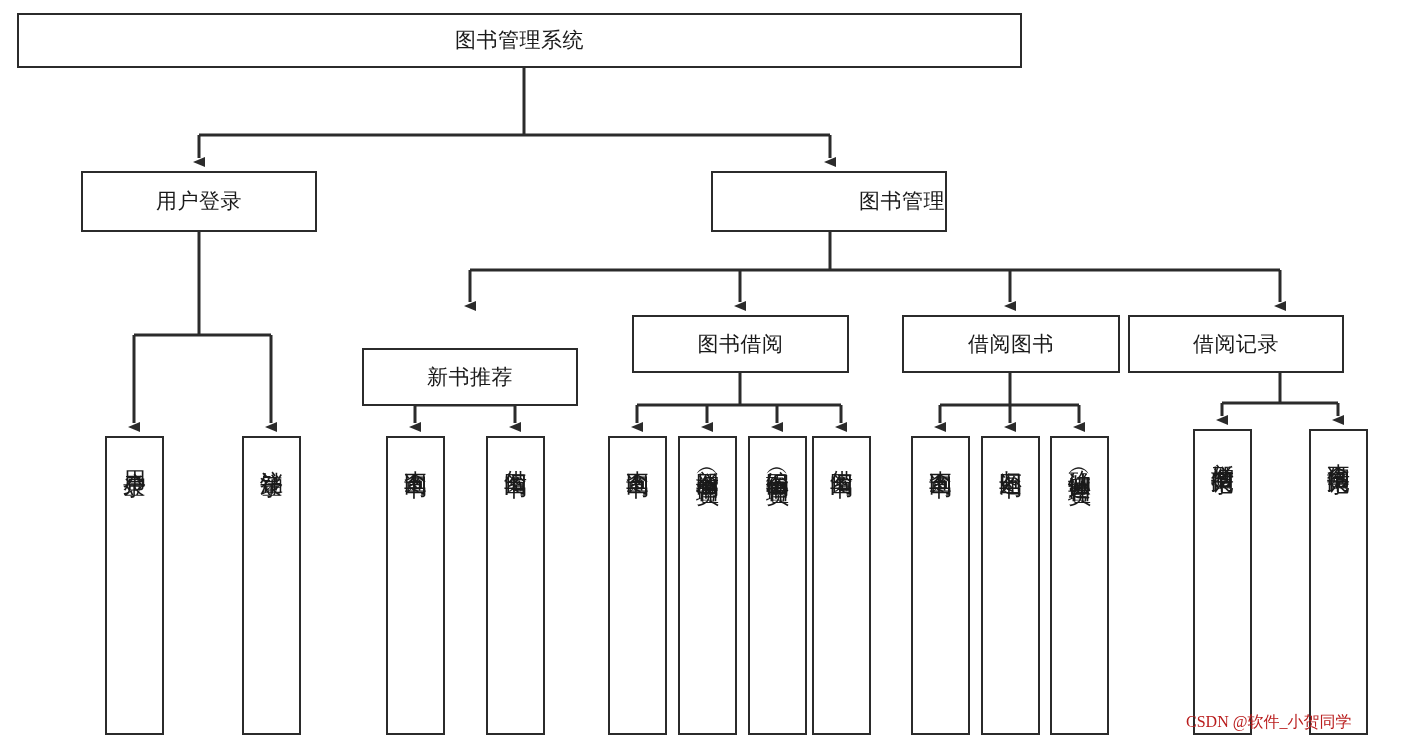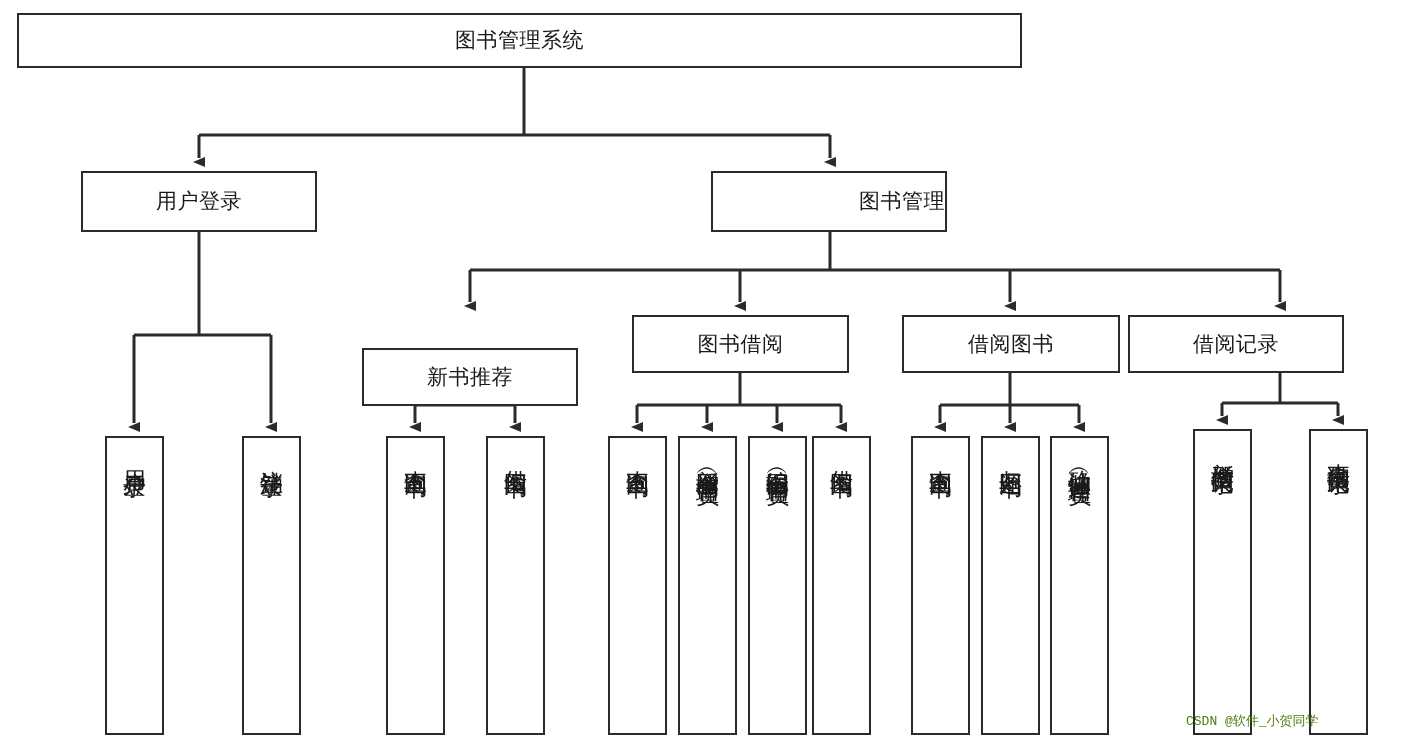--- a/index.html
+++ b/index.html
@@ -53,24 +53,24 @@
     writing-mode: vertical-rl;
     text-orientation: upright;
     font-size: 23px;
     letter-spacing: 2px;
     line-height: 1;
   }
   #watermark {
     position: absolute;
     left: 1186px;
     top: 712px;
-    font-size: 13px;
-    color: #4d7c0f;
+    font-size: 16px;
+    color: #b91c1c;
     white-space: nowrap;
-    font-family: Liberation Mono, monospace;
+    font-family: Liberation Serif, serif;
     pointer-events: none;
   }
 </style>
 </head>
 <body>
 
 <div id="canvas">
 
   <svg id="edges" viewBox="0 0 1405 747" xmlns="http://www.w3.org/2000/svg">
     <defs>

